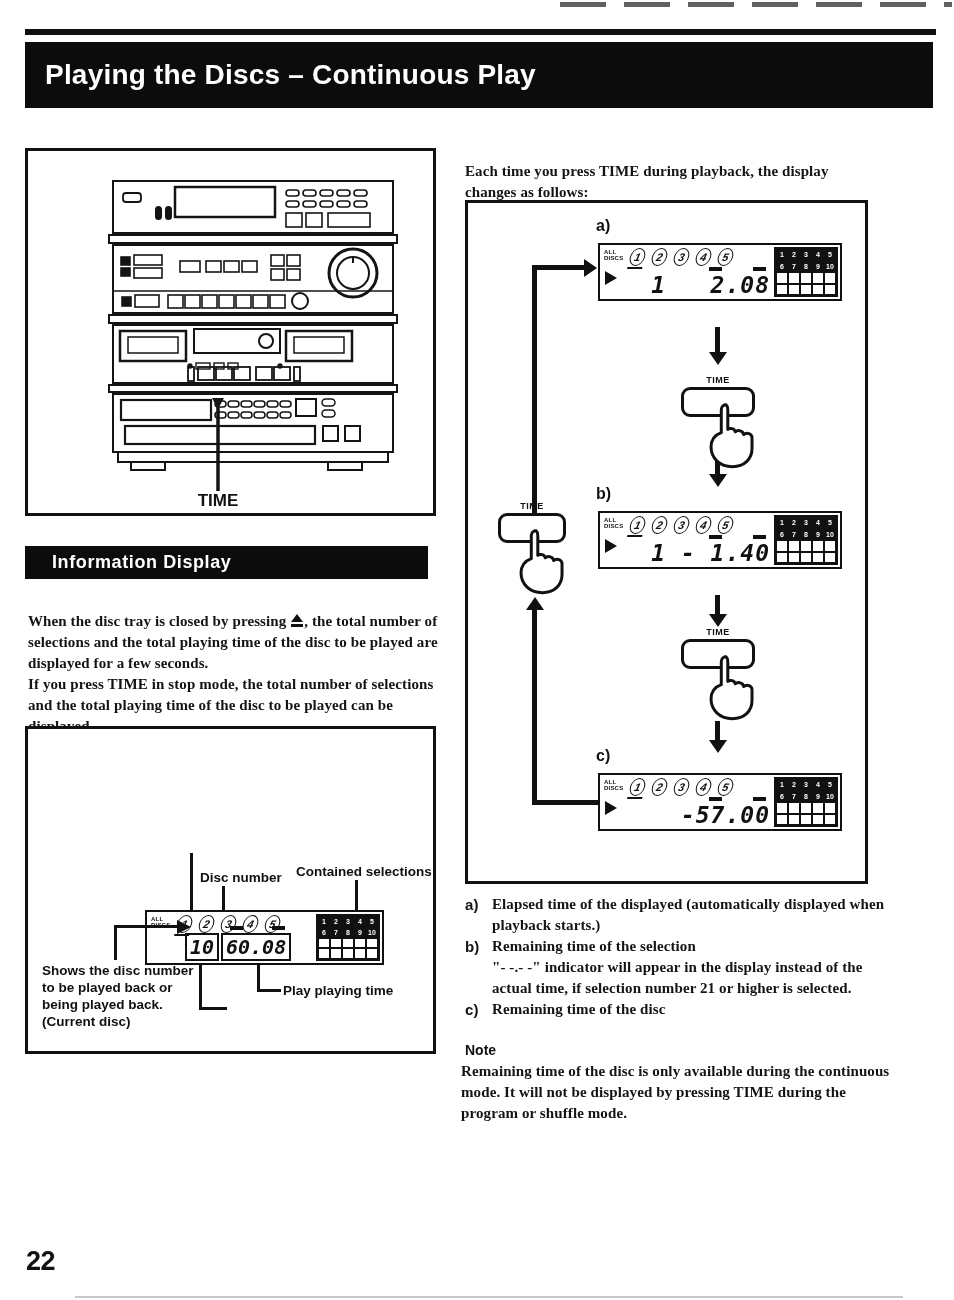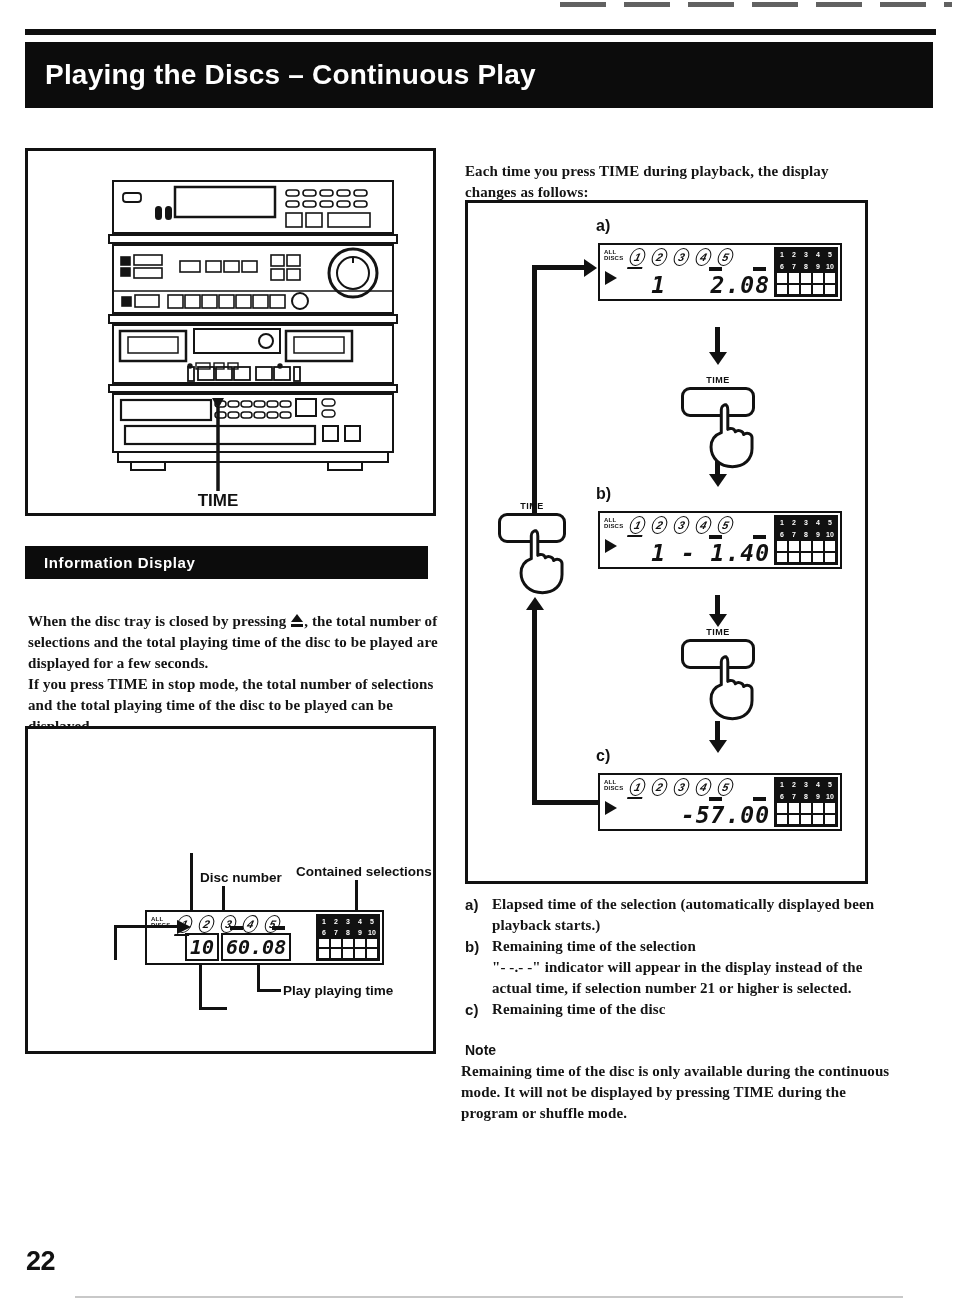--- a/index.html
+++ b/index.html
@@ -18,21 +18,21 @@
   #top-rule{left:25px;top:29px;width:911px;height:6px;background:#0f0f0f;}
   #header-bar{left:25px;top:42px;width:908px;height:66px;background:#0c0c0c;}
   #header-bar .t{padding-left:20px;line-height:66px;font-size:28px;font-weight:700;color:#fff;letter-spacing:.2px;}
 
   
   #device-box{left:25px;top:148px;width:405px;height:362px;border:3px solid #111;background:#fff;}
   #device-box svg{position:absolute;left:0;top:0;}
 
   
   #info-heading{left:25px;top:546px;width:403px;height:33px;background:#0c0c0c;}
-  #info-heading .t{padding-left:19px;line-height:33px;font-size:15px;font-weight:700;color:#fff;letter-spacing:.6px;}
+  #info-heading .t{padding-left:27px;line-height:33px;font-size:18px;font-weight:700;color:#fff;letter-spacing:.6px;}
 
   #intro-left{left:28px;top:596px;width:410px;}
   #intro-left .block{display:block;}
 
   .eject-icon{display:inline-block;vertical-align:-1px;width:14px;height:13px;position:relative;}
   .eject-icon::before{content:"";position:absolute;top:0;left:1px;width:0;height:0;
       border-left:6px solid transparent;border-right:6px solid transparent;border-bottom:8px solid #111;}
   .eject-icon::after{content:"";position:absolute;left:1px;bottom:0;width:12px;height:3px;background:#111;}
 
   
@@ -310,20 +310,21 @@
           <div class="c"></div>
           <div class="c"></div>
           <div class="c"></div>
           <div class="c"></div>
         </div>
       </div>
 
     <div class="ln" id="ib-arrow-v"></div>
     <div class="ln" id="ib-arrow-hline"></div>
     <div class="head-r" id="ib-arrow-head"></div>
+    <div class="ann" id="ib-shows-label">Shows the disc number to be played back or being played back. (Current disc)</div>
     <div class="ln" id="ib-l4v"></div>
     <div class="ln" id="ib-l4h"></div>
     <div class="ln" id="ib-l5v"></div>
     <div class="ln" id="ib-l5h"></div>
     <div class="ann" id="ib-total-time-label">Play playing time</div>
   </div>
 
   <p class="abs serif" id="intro-right">Each time you press TIME during playback, the display changes as follows:</p>
 
   <div class="abs" id="flow-box">
@@ -472,21 +473,21 @@
       <div class="tb-btn"></div>
       <div class="tb-hand"><svg viewBox="0 0 57 73" width="100%" height="100%">
             <path d="M22 4 c-3 0 -5 2.2 -5 5.5 V34 c-7 2.5 -11 8 -11 15.5 c0 12 9.5 21 23 21 c12.5 0 21 -8 21 -19.5 V39.5 c0 -4.5 -5.5 -6.5 -9 -3.5 c-0.5 -4 -6 -5.5 -9 -3 c-0.8 -3.5 -5.5 -4.5 -8 -2.5 V10 c0 -3.3 -1 -6 -3 -6 z" fill="#fff" stroke="#111" stroke-width="3.2" stroke-linejoin="round"></path>
           </svg></div>
     </div>
   </div>
 
   <div class="abs serif" id="legend">
     <div class="leg-item">
       <span class="leg-key">a)</span>
-      <span>Elapsed time of the selection (automatically displayed been playback starts.)</span>
+      <span>Elapsed time of the displayed (automatically displayed when playback starts.)</span>
     </div>
     <div class="leg-item">
       <span class="leg-key">b)</span>
       <span style="display:block">Remaining time of the selection</span>
       <span style="display:block">"- -.- -" indicator will appear in the display instead of the actual time, if selection number 21 or higher is selected.</span>
     </div>
     <div class="leg-item">
       <span class="leg-key">c)</span>
       <span>Remaining time of the disc</span>
     </div>

